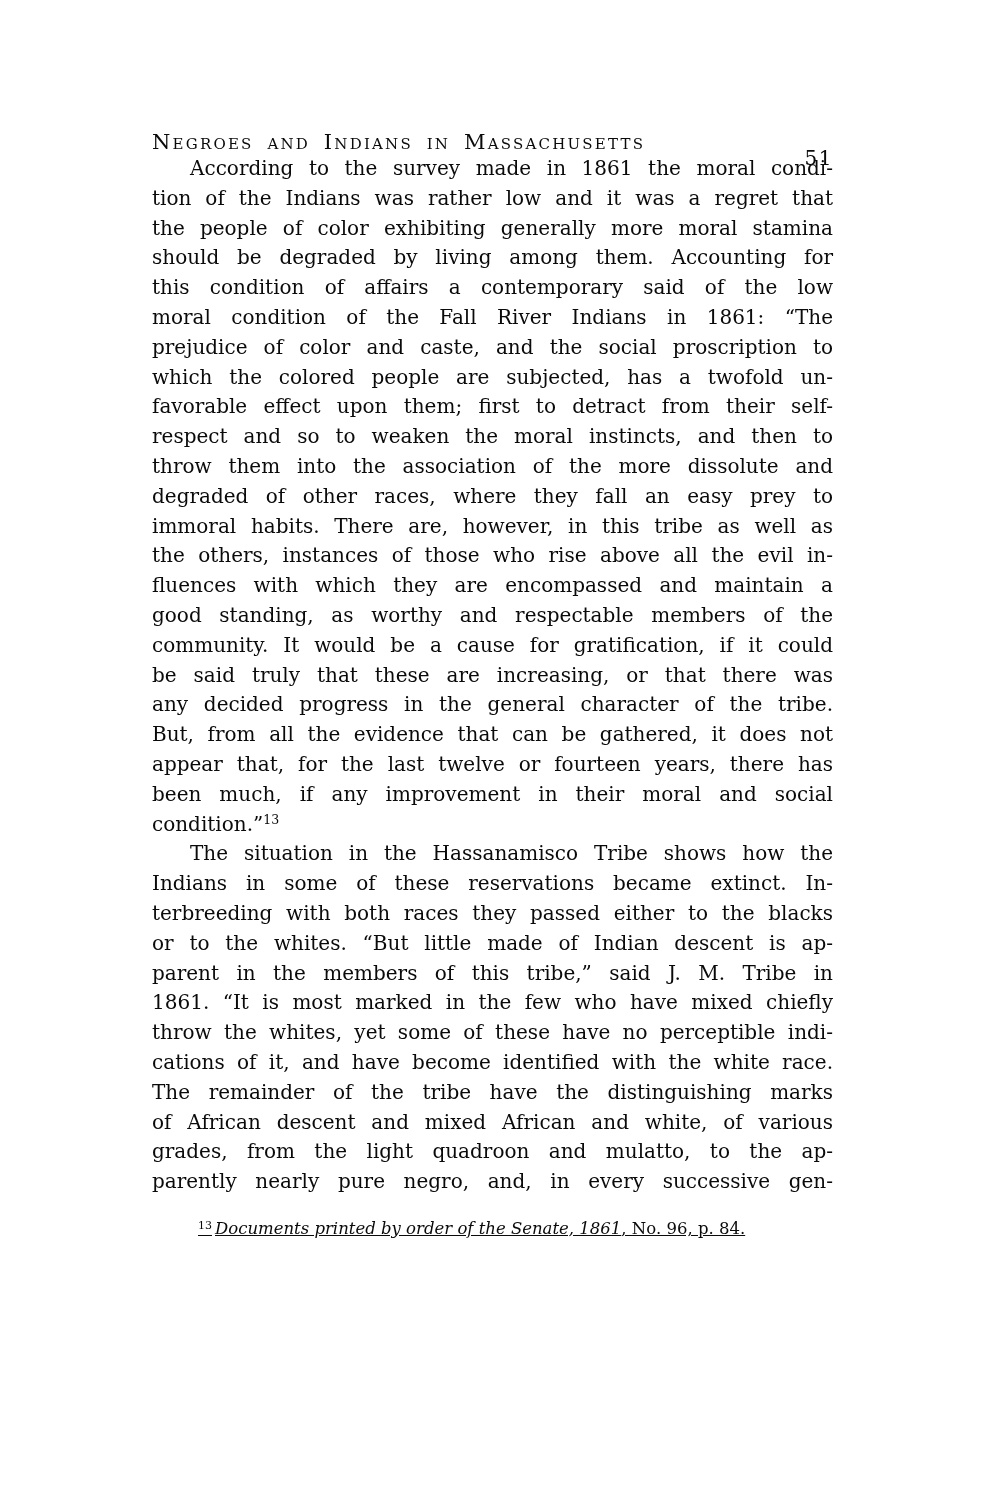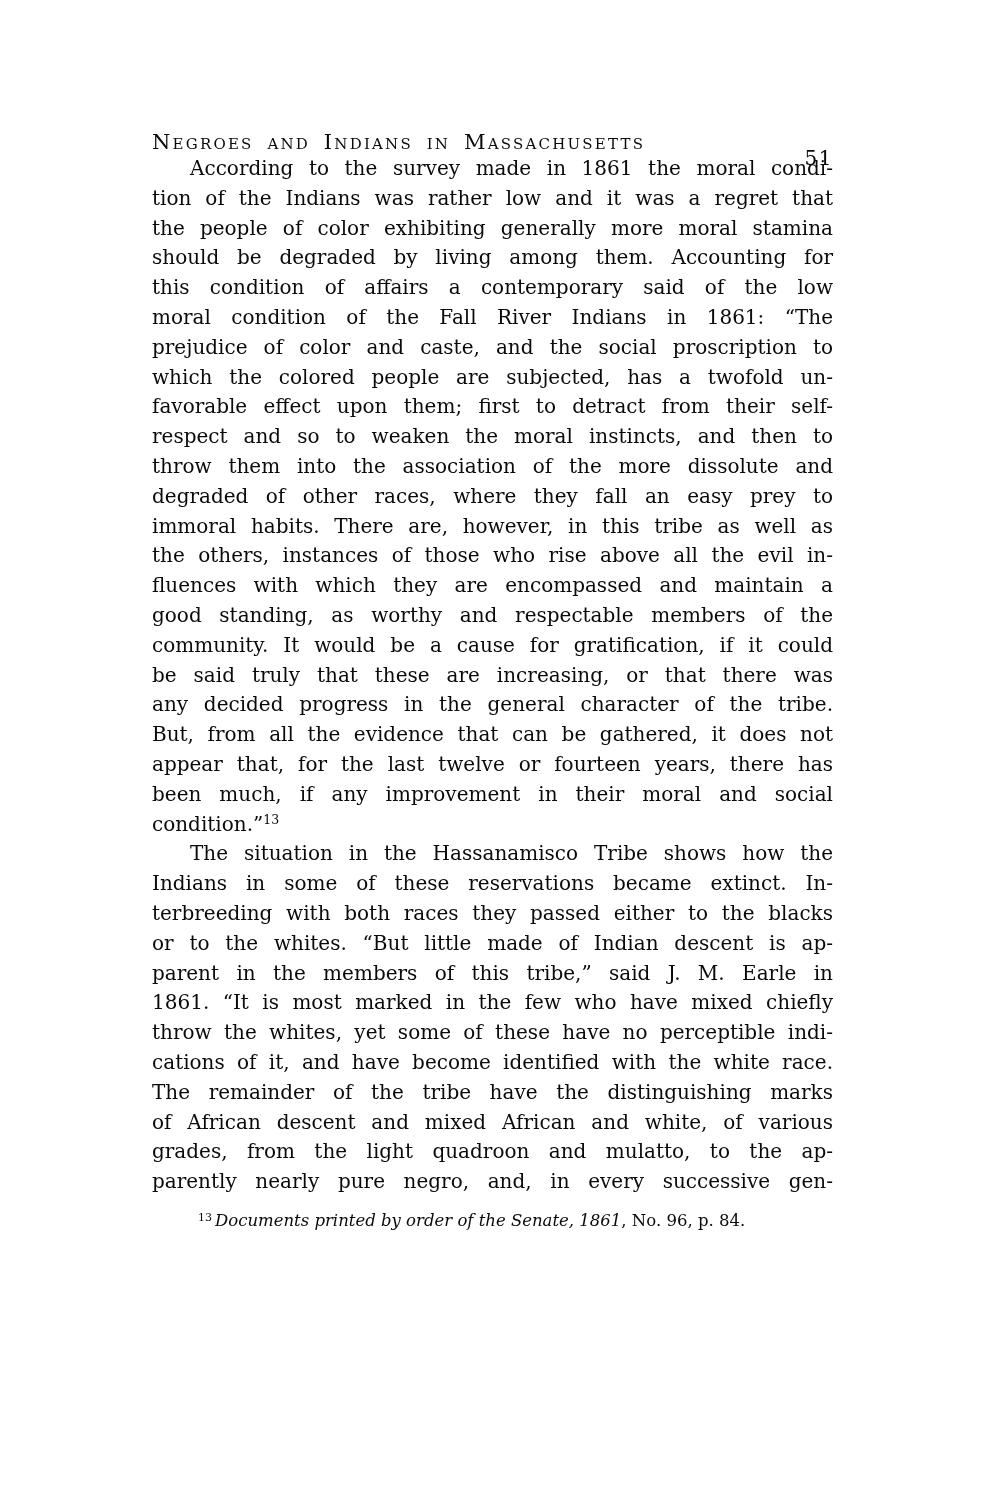--- a/index.html
+++ b/index.html
@@ -54,24 +54,25 @@
     text-align: left;
     text-align-last: left;
   }
   .fn-ref {
     font-size: 12.5px;
     line-height: 0;
     vertical-align: 7px;
     letter-spacing: 0;
   }
   .footnote {
-    margin-top: 12px;
+    margin-top: 20px;
     font-size: 16.5px;
     line-height: 24px;
     text-indent: 46px;
+    text-decoration: underline;
   }
   .fn-marker {
     font-size: 11px;
     line-height: 0;
     vertical-align: 5px;
     margin-right: 3px;
   }
   .fn-italic {
     font-style: italic;
   }
@@ -112,21 +113,21 @@
       <div class="line">appear that, for the last twelve or fourteen years, there has</div>
       <div class="line">been much, if any improvement in their moral and social</div>
       <div class="line last"><span>condition.”</span><sup class="fn-ref">13</sup></div>
     </div>
 
     <div class="paragraph">
       <div class="line indent">The situation in the Hassanamisco Tribe shows how the</div>
       <div class="line">Indians in some of these reservations became extinct.  In-</div>
       <div class="line">terbreeding with both races they passed either to the blacks</div>
       <div class="line">or to the whites.  “But little made of Indian descent is ap-</div>
-      <div class="line">parent in the members of this tribe,” said J. M. Earle in</div>
+      <div class="line">parent in the members of this tribe,” said J. M. Tribe in</div>
       <div class="line">1861.  “It is most marked in the few who have mixed chiefly</div>
       <div class="line">throw the whites, yet some of these have no perceptible indi-</div>
       <div class="line">cations of it, and have become identified with the white race.</div>
       <div class="line">The remainder of the tribe have the distinguishing marks</div>
       <div class="line">of African descent and mixed African and white, of various</div>
       <div class="line">grades, from the light quadroon and mulatto, to the ap-</div>
       <div class="line">parently nearly pure negro, and, in every successive gen-</div>
     </div>
 
   </div>

